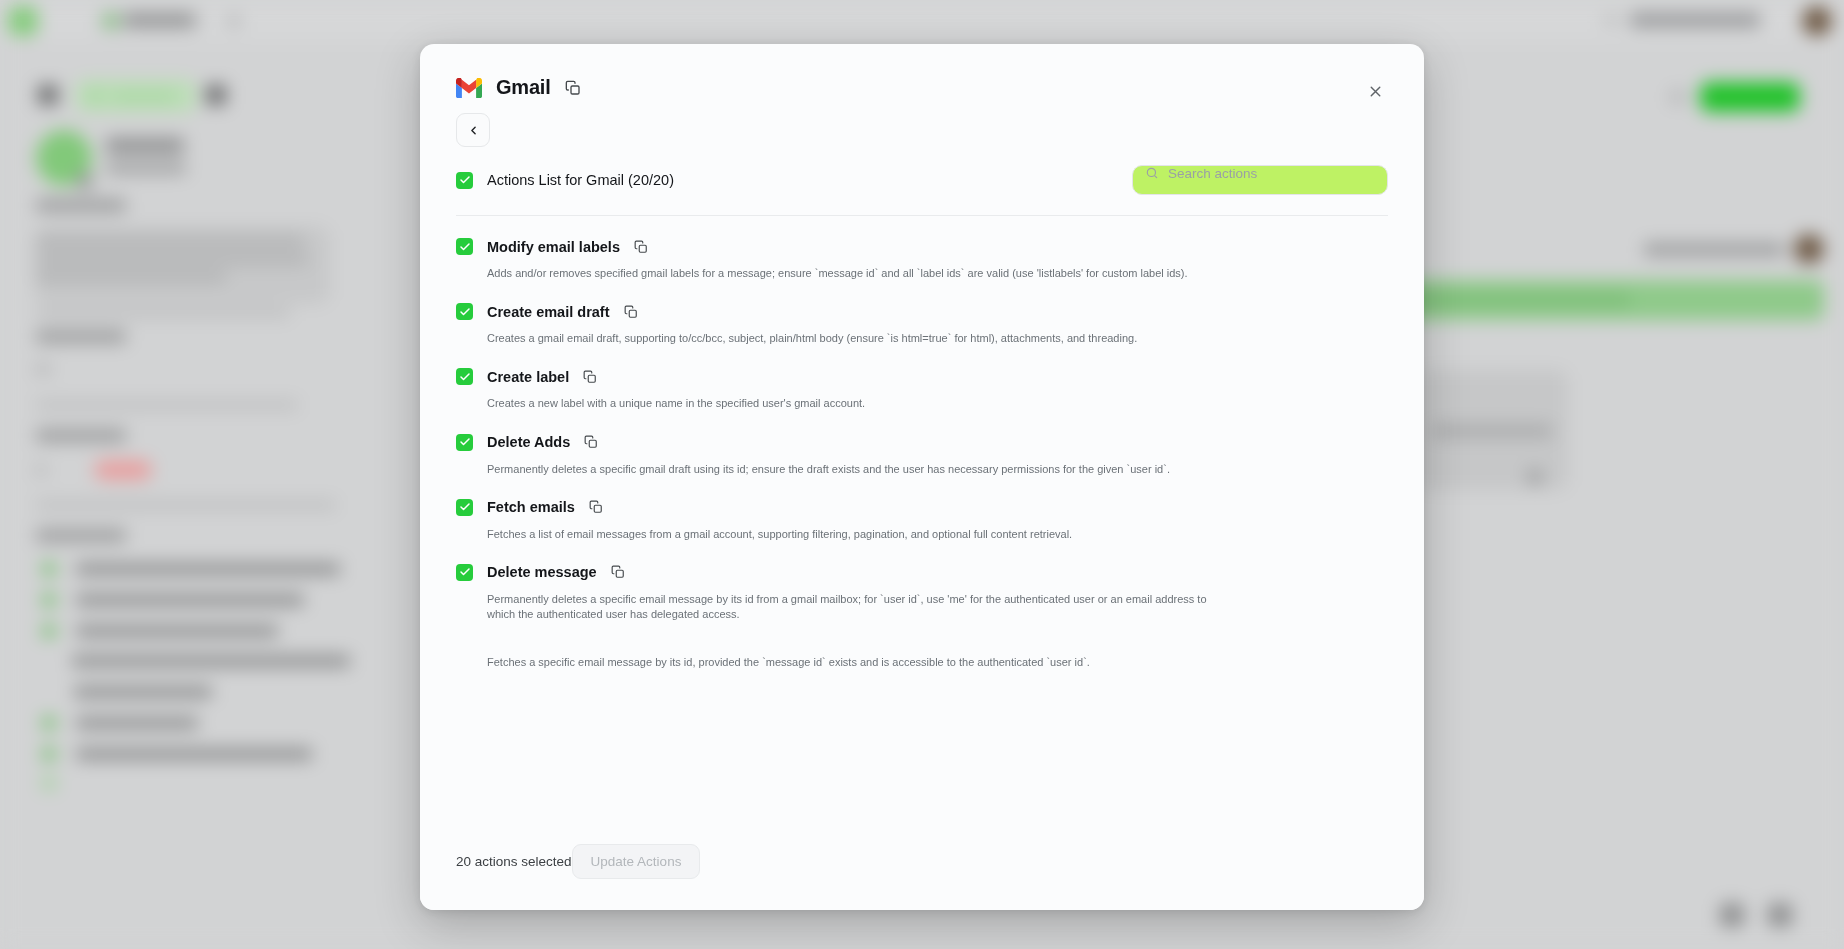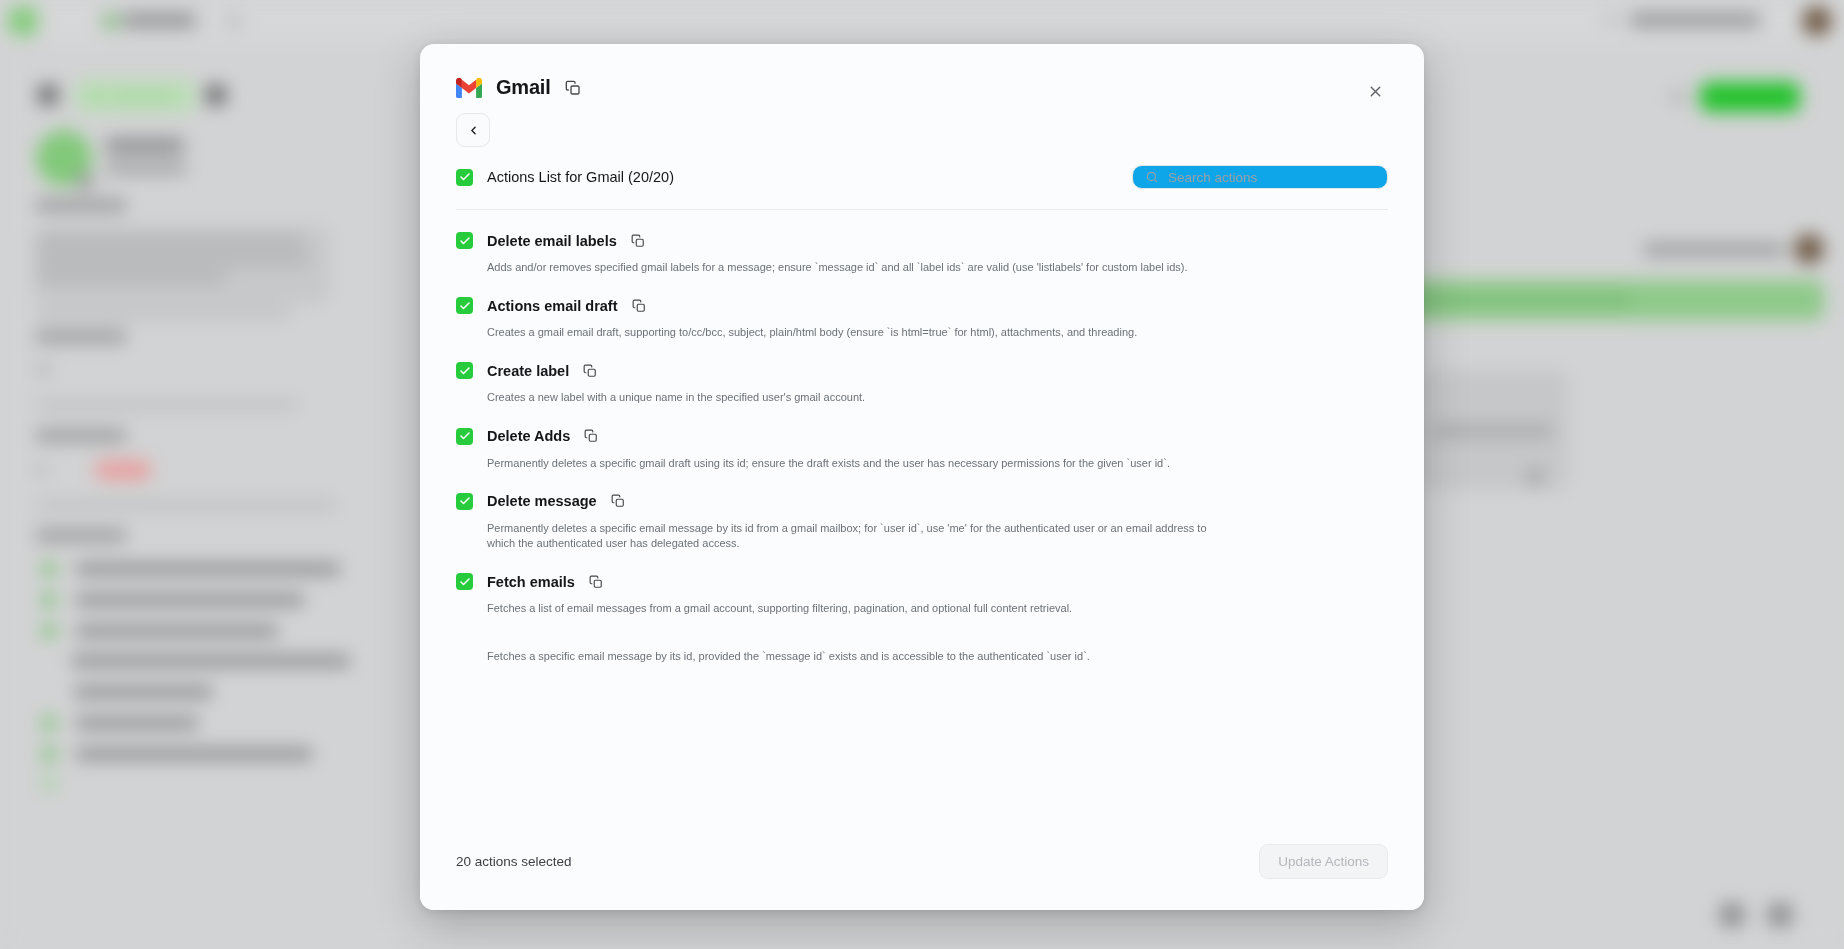--- a/index.html
+++ b/index.html
@@ -228,26 +228,26 @@
     border-bottom: 1px solid #e9ebed;
   }
   .list-head-left { display: flex; align-items: center; gap: 14px; justify-content: center; }
   .list-head-label {
     font-size: 14.5px;
     color: #14161a;
   }
 
   .search-wrap {
     width: 256px;
-    height: 24px;
+    height: 30px;
     border: 1px solid #e3e5e8;
     border-radius: 10px;
-    background: #0ea5e9;
+    background: #bef264;
     display: flex;
-    align-items: center;
+    align-items: flex-start;
     padding: 0 12px;
     gap: 9px;
   }
   .search-wrap svg { width: 14px; height: 14px; flex: 0 0 auto; }
   .search-input {
     border: none;
     outline: none;
     background: transparent;
     font-family: "Liberation Sans", sans-serif;
     font-size: 13.5px;
@@ -304,21 +304,21 @@
     color: #6b7177;
     max-width: 745px;
   }
 
   
   .modal-footer {
     flex: 0 0 auto;
     height: 88px;
     display: flex;
     align-items: center;
-    justify-content: space-between;
+    justify-content: flex-start;
     padding: 0 36px 10px 36px;
     background: #fbfcfd;
   }
   .selected-count {
     font-size: 13.5px;
     color: #3c4044;
   }
   .update-btn {
     font-family: "Liberation Sans", sans-serif;
     font-size: 13.5px;
@@ -451,37 +451,37 @@
 
   <div class="scroll-area">
 
     <div class="action-item">
       <div class="action-top">
         <span class="cbx">
           <svg viewBox="0 0 24 24" fill="none" stroke="#fff" stroke-width="3" stroke-linecap="round" stroke-linejoin="round">
               <path d="M20 6 9 17l-5-5"></path>
             </svg>
         </span>
-        <span class="action-name">Delete email labels</span>
+        <span class="action-name">Modify email labels</span>
         <svg class="copy-icon tiny" viewBox="0 0 24 24" fill="none" stroke="#44484c" stroke-width="2" stroke-linecap="round" stroke-linejoin="round">
           <rect x="9" y="9" width="12" height="12" rx="2"></rect>
             <path d="M5 15H4a2 2 0 0 1-2-2V4a2 2 0 0 1 2-2h9a2 2 0 0 1 2 2v1"></path>
         </svg>
       </div>
       <div class="action-desc">Adds and/or removes specified gmail labels for a message; ensure `message id` and all `label ids` are valid (use 'listlabels' for custom label ids).</div>
     </div>
 
     <div class="action-item">
       <div class="action-top">
         <span class="cbx">
           <svg viewBox="0 0 24 24" fill="none" stroke="#fff" stroke-width="3" stroke-linecap="round" stroke-linejoin="round">
               <path d="M20 6 9 17l-5-5"></path>
             </svg>
         </span>
-        <span class="action-name">Actions email draft</span>
+        <span class="action-name">Create email draft</span>
         <svg class="copy-icon tiny" viewBox="0 0 24 24" fill="none" stroke="#44484c" stroke-width="2" stroke-linecap="round" stroke-linejoin="round">
           <rect x="9" y="9" width="12" height="12" rx="2"></rect>
             <path d="M5 15H4a2 2 0 0 1-2-2V4a2 2 0 0 1 2-2h9a2 2 0 0 1 2 2v1"></path>
         </svg>
       </div>
       <div class="action-desc">Creates a gmail email draft, supporting to/cc/bcc, subject, plain/html body (ensure `is html=true` for html), attachments, and threading.</div>
     </div>
 
     <div class="action-item">
       <div class="action-top">
@@ -515,43 +515,43 @@
       <div class="action-desc">Permanently deletes a specific gmail draft using its id; ensure the draft exists and the user has necessary permissions for the given `user id`.</div>
     </div>
 
     <div class="action-item">
       <div class="action-top">
         <span class="cbx">
           <svg viewBox="0 0 24 24" fill="none" stroke="#fff" stroke-width="3" stroke-linecap="round" stroke-linejoin="round">
               <path d="M20 6 9 17l-5-5"></path>
             </svg>
         </span>
-        <span class="action-name">Delete message</span>
+        <span class="action-name">Fetch emails</span>
         <svg class="copy-icon tiny" viewBox="0 0 24 24" fill="none" stroke="#44484c" stroke-width="2" stroke-linecap="round" stroke-linejoin="round">
           <rect x="9" y="9" width="12" height="12" rx="2"></rect>
             <path d="M5 15H4a2 2 0 0 1-2-2V4a2 2 0 0 1 2-2h9a2 2 0 0 1 2 2v1"></path>
         </svg>
       </div>
-      <div class="action-desc">Permanently deletes a specific email message by its id from a gmail mailbox; for `user id`, use 'me' for the authenticated user or an email address to which the authenticated user has delegated access.</div>
+      <div class="action-desc">Fetches a list of email messages from a gmail account, supporting filtering, pagination, and optional full content retrieval.</div>
     </div>
 
     <div class="action-item">
       <div class="action-top">
         <span class="cbx">
           <svg viewBox="0 0 24 24" fill="none" stroke="#fff" stroke-width="3" stroke-linecap="round" stroke-linejoin="round">
               <path d="M20 6 9 17l-5-5"></path>
             </svg>
         </span>
-        <span class="action-name">Fetch emails</span>
+        <span class="action-name">Delete message</span>
         <svg class="copy-icon tiny" viewBox="0 0 24 24" fill="none" stroke="#44484c" stroke-width="2" stroke-linecap="round" stroke-linejoin="round">
           <rect x="9" y="9" width="12" height="12" rx="2"></rect>
             <path d="M5 15H4a2 2 0 0 1-2-2V4a2 2 0 0 1 2-2h9a2 2 0 0 1 2 2v1"></path>
         </svg>
       </div>
-      <div class="action-desc">Fetches a list of email messages from a gmail account, supporting filtering, pagination, and optional full content retrieval.</div>
+      <div class="action-desc">Permanently deletes a specific email message by its id from a gmail mailbox; for `user id`, use 'me' for the authenticated user or an email address to which the authenticated user has delegated access.</div>
     </div>
 
     <div class="action-item">
       <div class="action-desc">Fetches a specific email message by its id, provided the `message id` exists and is accessible to the authenticated `user id`.</div>
     </div>
 
     <div style="height:46px;"></div>
   </div>
 
   <div class="modal-footer">

